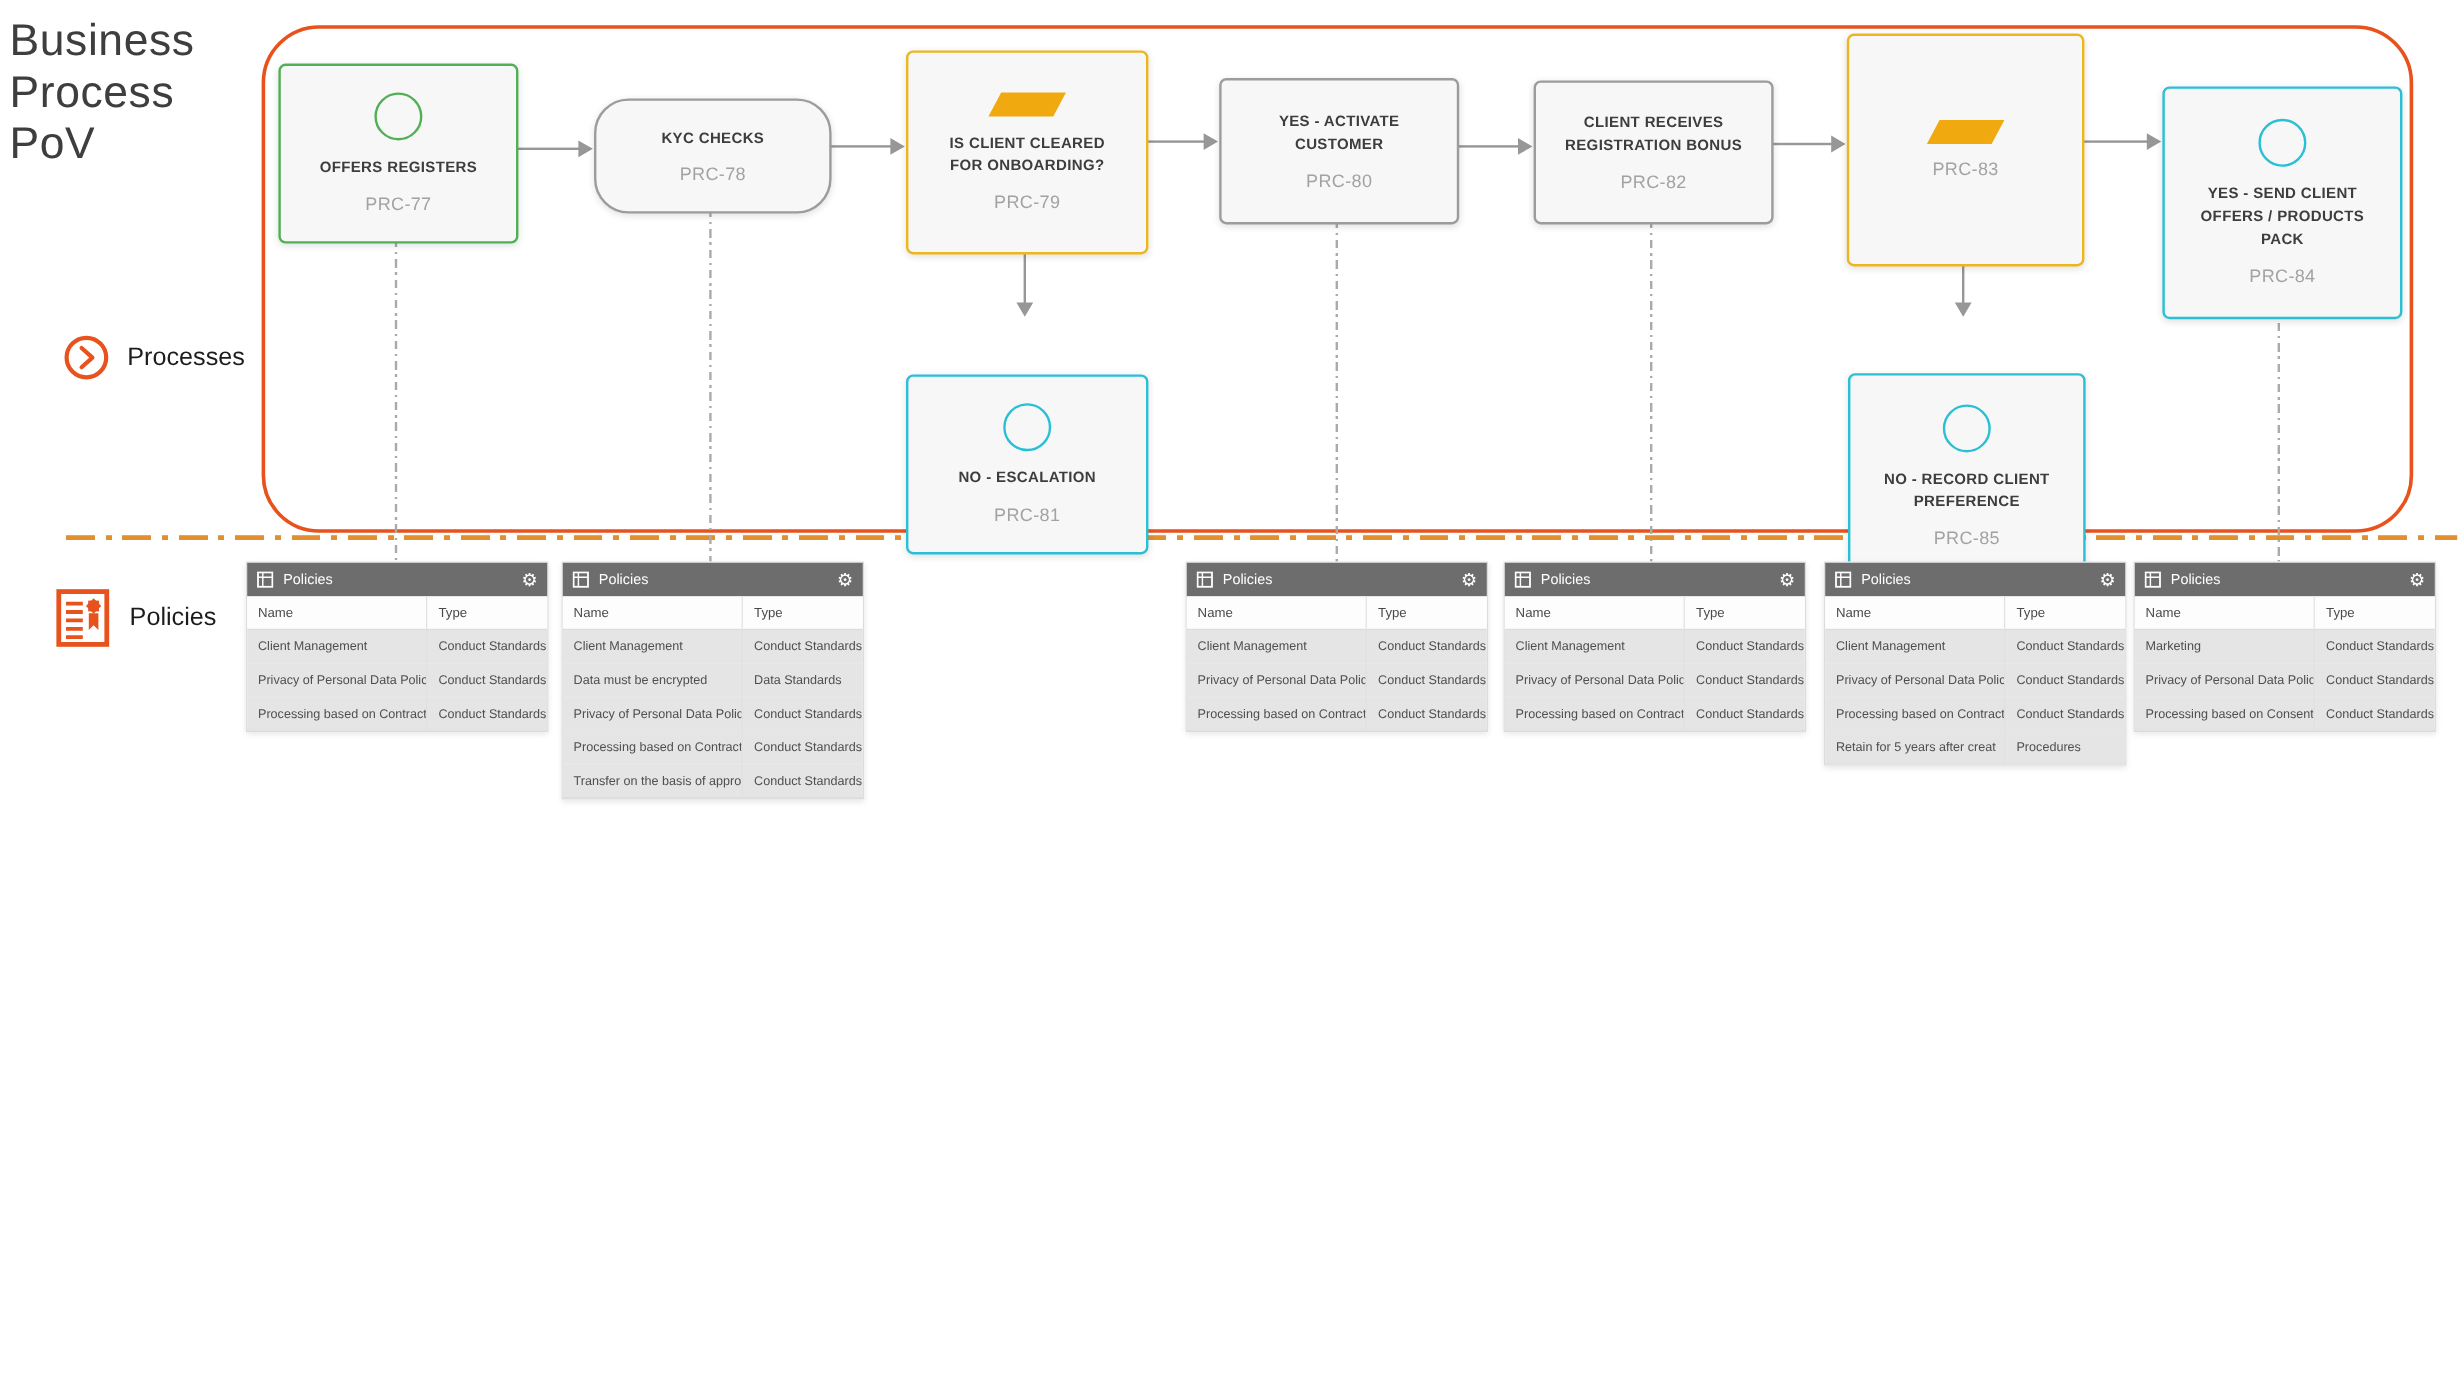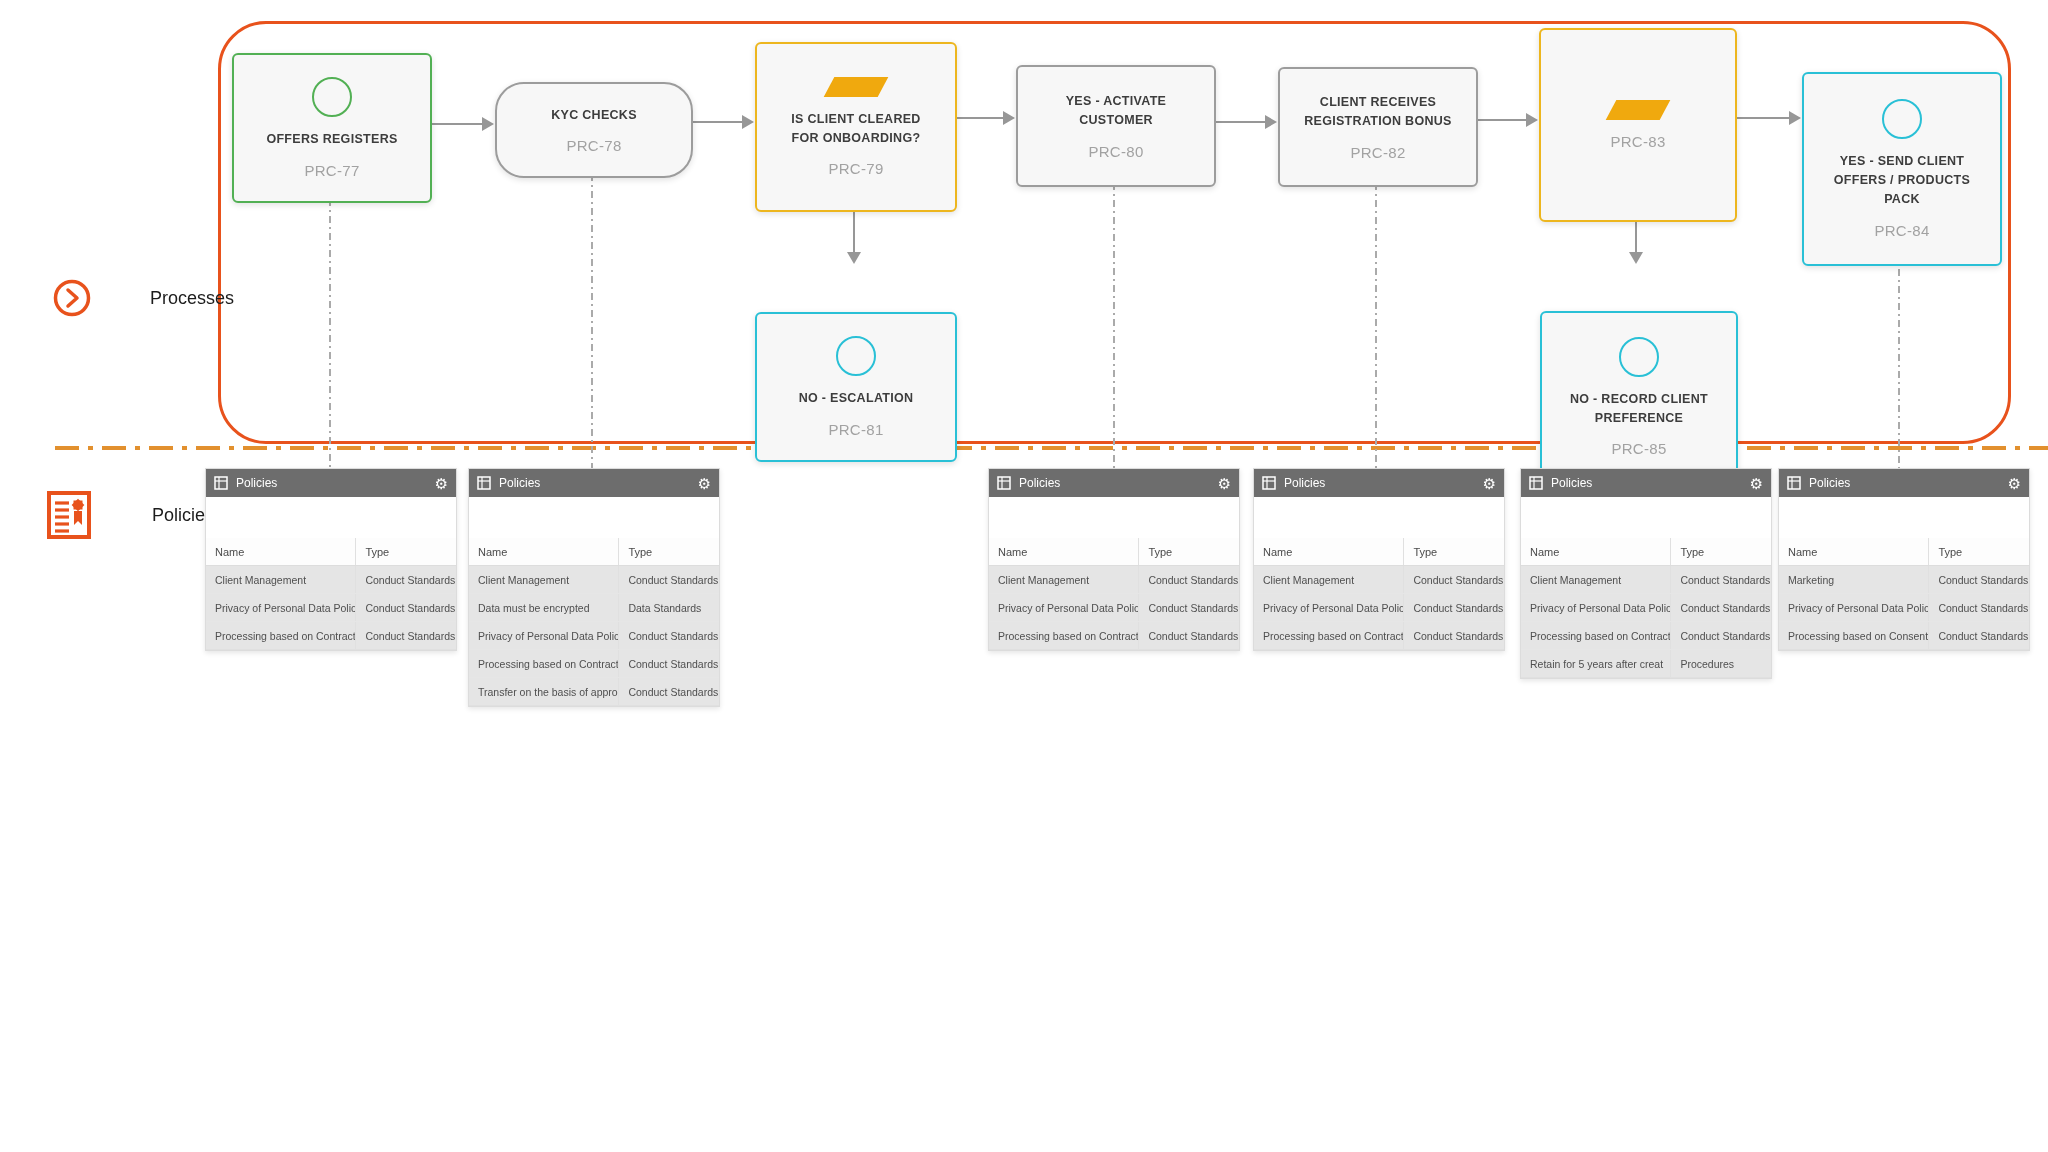--- a/index.html
+++ b/index.html
@@ -15,21 +15,21 @@
                   border:3px solid #e8521c;border-radius:48px;background:transparent;z-index:1;}
 
   
   .lane-separator{position:absolute;left:55px;right:0;top:446px;height:3.5px;z-index:2;
     background:repeating-linear-gradient(90deg,#e2902e 0 24px,transparent 24px 33px,#e2902e 33px 38px,transparent 38px 47px);}
 
   
   .legend-row{position:absolute;display:flex;align-items:center;z-index:3;}
   .legend-processes{left:52px;top:278px;gap:14px;}
   .legend-policies{left:46px;top:490px;gap:16px;}
-  .legend-label{font-size:18px;color:#1c1c1c;margin-left:44px;}
+  .legend-label{font-size:21px;color:#1c1c1c;}
 
   
   .process-node{position:absolute;background:#f7f7f7;border-radius:6px;z-index:3;
                 box-shadow:0 2px 6px rgba(0,0,0,0.12);
                 display:flex;flex-direction:column;align-items:center;justify-content:center;
                 gap:13px;text-align:center;}
   .style-green{border:2.5px solid #52b054;}
   .style-gray{border:2px solid #9c9c9c;}
   .style-yellow{border:2.5px solid #edb61e;}
   .style-cyan{border:2.5px solid #29c0d6;margin-top:44px;}
@@ -54,33 +54,38 @@
   
   .connector-v{position:absolute;width:1.5px;z-index:2;
     background:repeating-linear-gradient(180deg,#aaaaaa 0 7px,transparent 7px 11px,#aaaaaa 11px 13px,transparent 13px 17px);}
 
   
   .policy-table{position:absolute;width:250px;background:#ffffff;border:1px solid #dcdcdc;
                 box-shadow:0 2px 5px rgba(0,0,0,0.10);z-index:3;}
   .pt-header{height:28px;background:#6d6d6d;display:flex;align-items:center;padding:0 8px;gap:8px;}
   .pt-title{color:#ffffff;font-size:12px;flex:1;}
   .pt-gear{color:#ffffff;font-size:15px;line-height:1;cursor:default;}
-  .pt-colhead{display:flex;height:27px;background:#fdfdfd;border-bottom:1px solid #dddddd;margin-top:41px;}
+  .pt-colhead{display:flex;height:27px;background:#fdfdfd;border-bottom:1px solid #dddddd;}
   .pt-colhead .cell{font-size:11px;color:#4a4a4a;}
   .pt-row{display:flex;height:27px;border-bottom:1px solid #e6e6e6;background:#e5e5e5;}
   .pt-row:last-child{border-bottom:1px solid #e0e0e0;}
   .cell{display:flex;align-items:center;padding-left:9px;overflow:hidden;white-space:nowrap;}
   .cell-name{width:141px;font-size:10.5px;color:#4f4f4f;}
   .cell-type{width:91px;font-size:10.5px;color:#4f4f4f;border-left:1px solid #e0e0e0;}
 </style>
 </head>
 <body>
 
 <div id="canvas">
 
+  <div class="page-title">
+    <div>Business</div>
+    <div>Process</div>
+    <div>PoV</div>
+  </div>
 
   <div class="lane-container"></div>
 
   <div class="lane-separator"></div>
 
   <div class="legend-row legend-processes">
     <svg width="40" height="40" viewBox="0 0 40 40">
       <circle cx="20" cy="20" r="16.5" fill="none" stroke="#E8521C" stroke-width="3.5"></circle>
       <path d="M16 12 L25 20 L16 28" fill="none" stroke="#E8521C" stroke-width="3.5" stroke-linecap="round" stroke-linejoin="round"></path>
     </svg>

